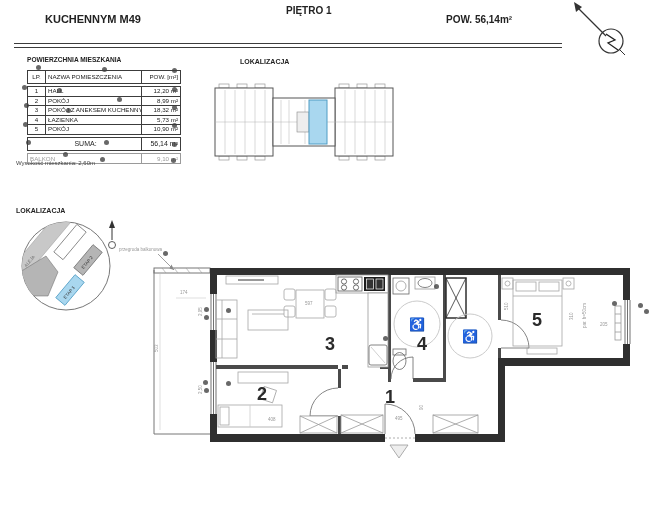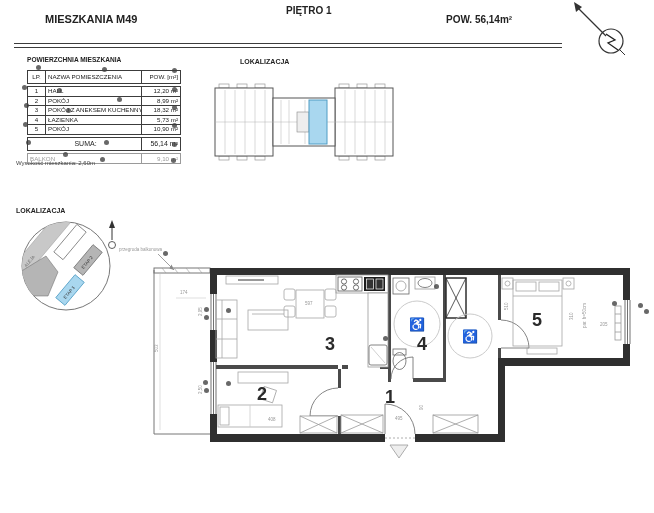--- a/index.html
+++ b/index.html
@@ -31,21 +31,21 @@
   svg{position:absolute;overflow:visible;}
   text{font-family:"Liberation Sans", sans-serif;}
   .dim{font-size:4.5px;fill:#999;}
   .rmnum{font-size:18px;font-weight:600;fill:#2a2a2a;text-anchor:middle;}
 </style>
 </head>
 <body>
 
 <div id="page">
 
-  <div class="abs hdr" style="left:45px;top:13px;font-size:11px;">MIESZKANIA M49</div>
+  <div class="abs hdr" style="left:45px;top:13px;font-size:11px;">KUCHENNYM M49</div>
   <div class="abs hdr" style="left:286px;top:5px;font-size:10px;">PIĘTRO 1</div>
   <div class="abs hdr" style="left:446px;top:14px;font-size:10px;">POW. 56,14m²</div>
   <div id="rule"></div>
 
   <svg style="left:570px;top:0;" width="84" height="62" viewBox="0 0 84 62">
     <line x1="8" y1="8" x2="36" y2="36" stroke="#333" stroke-width="1.2"></line>
     <polygon points="4,2 12,7 6,12" fill="#333"></polygon>
     <circle cx="41" cy="41" r="12" stroke="#333" stroke-width="1.2" fill="none"></circle>
     <polyline points="36,34 45,40 38,43 48,50" stroke="#222" stroke-width="1.3" fill="none"></polyline>
     <line x1="49" y1="49" x2="55" y2="55" stroke="#333" stroke-width="1"></line>

